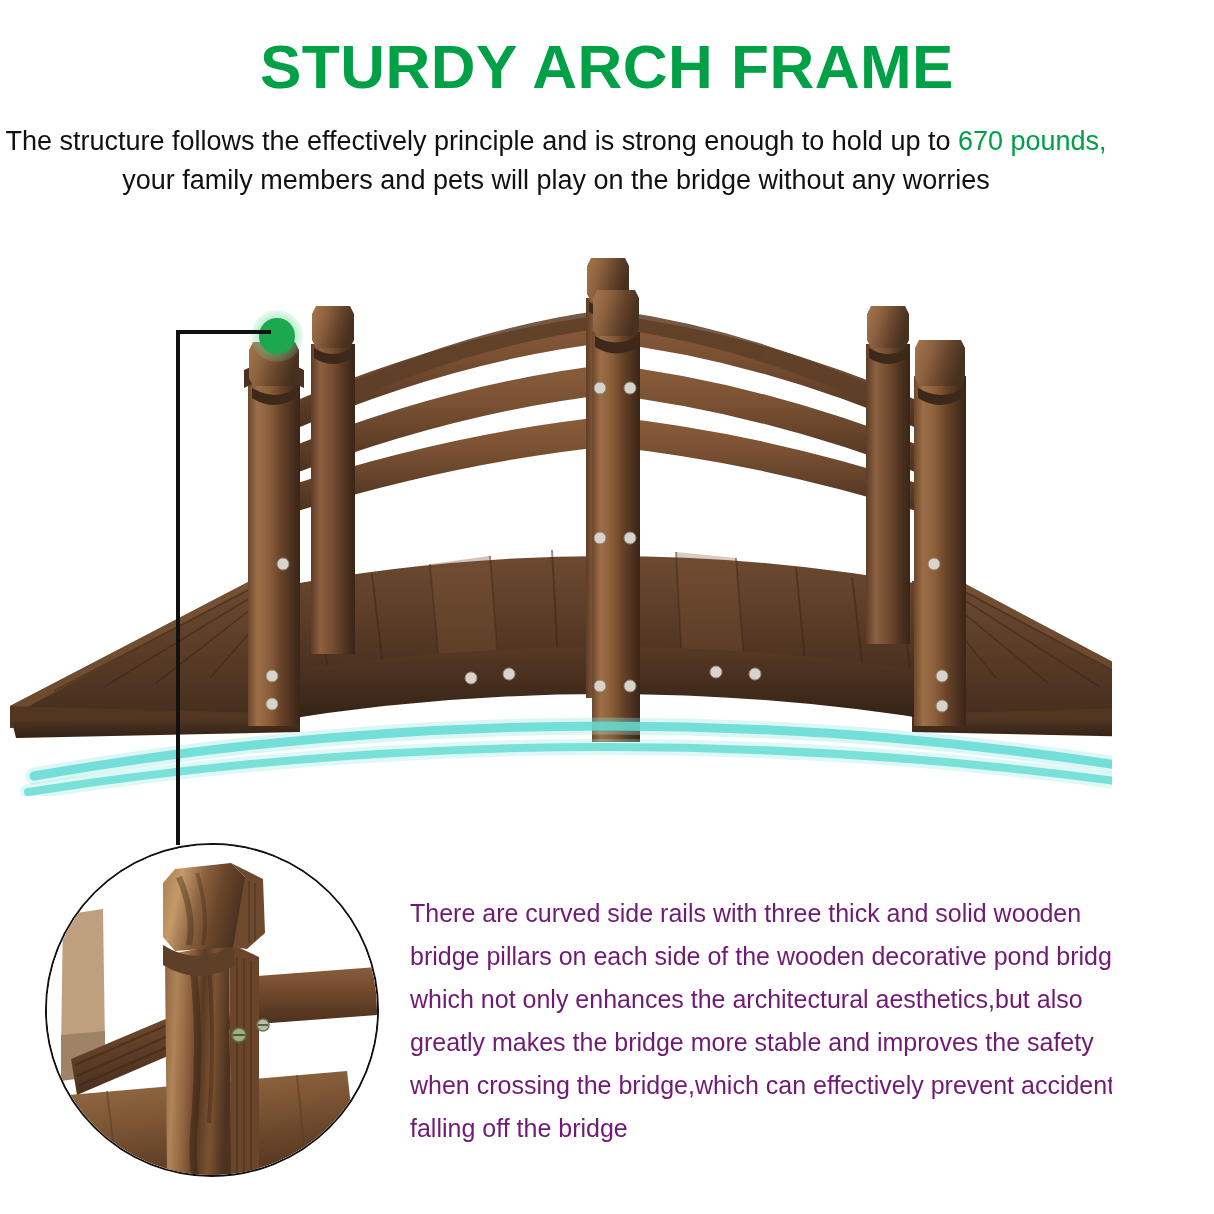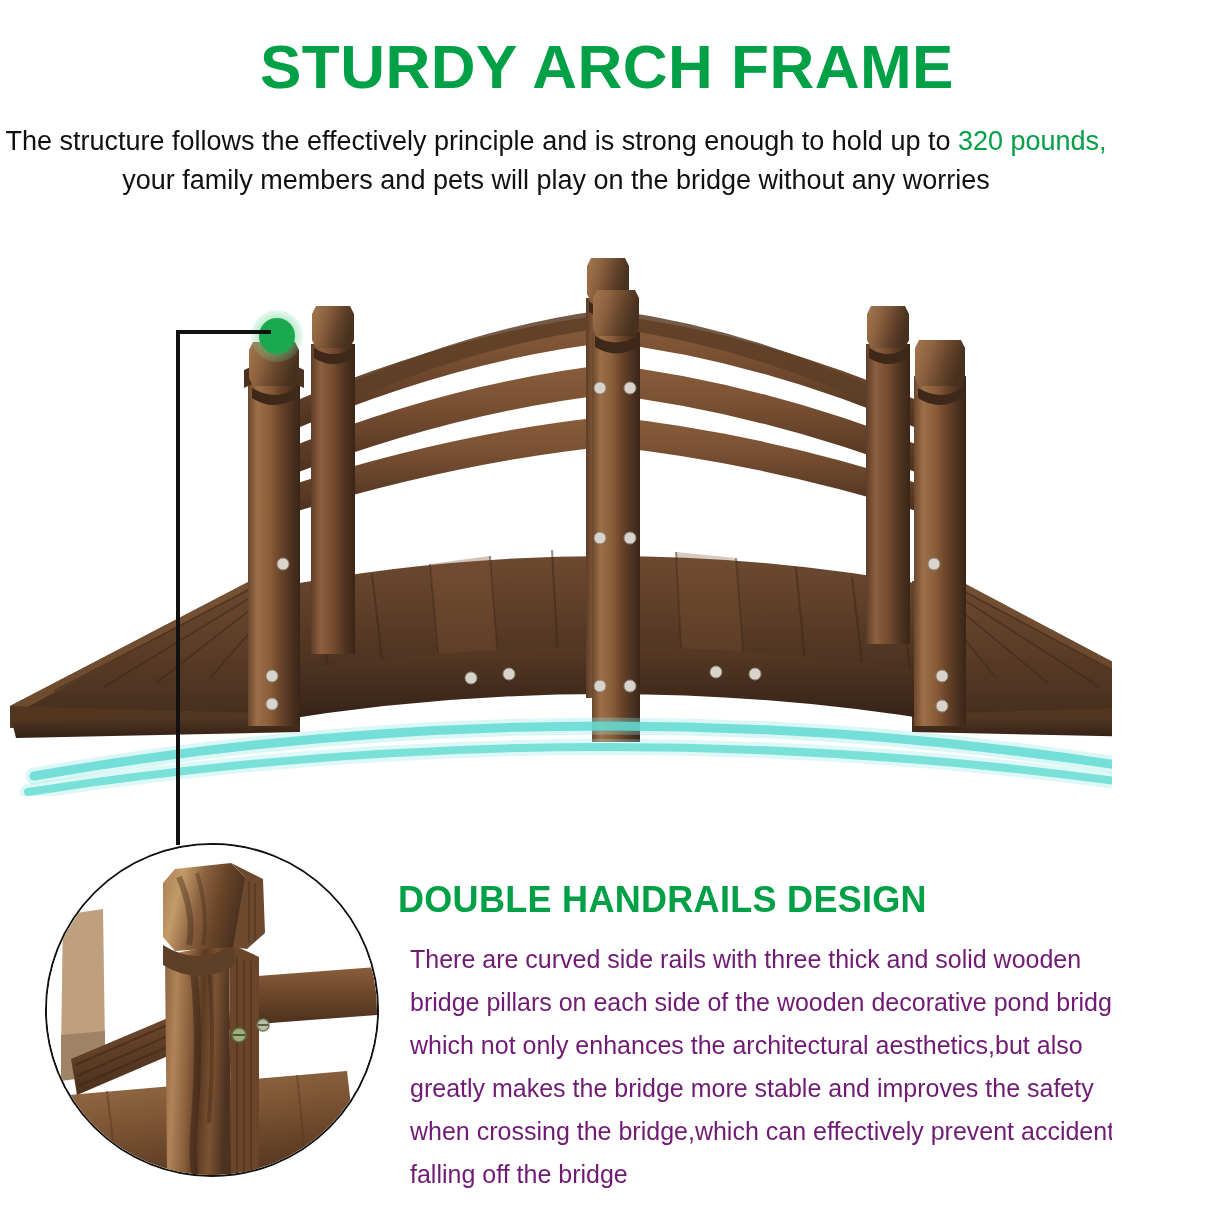--- a/index.html
+++ b/index.html
@@ -64,21 +64,21 @@
   }
 </style>
 </head>
 <body>
 
 <div class="page">
 
   <div class="headline">STURDY ARCH FRAME</div>
 
   <div class="subline">
-    <span>The structure follows the effectively principle and is strong enough to hold up to </span><span class="hl">320 pounds,</span><span> your family members and pets will play on the bridge without any worries</span>
+    <span>The structure follows the effectively principle and is strong enough to hold up to </span><span class="hl">670 pounds,</span><span> your family members and pets will play on the bridge without any worries</span>
   </div>
 
   <div class="stage">
     <svg width="1214" height="560" viewBox="0 0 1214 560">
       <defs>
         <linearGradient id="gWoodV" x1="0" y1="0" x2="1" y2="0">
           <stop offset="0" stop-color="#6b472c"></stop>
           <stop offset="0.18" stop-color="#9d6f47"></stop>
           <stop offset="0.42" stop-color="#8a5d3a"></stop>
           <stop offset="0.62" stop-color="#6a4429"></stop>
@@ -363,17 +363,16 @@
       <g>
         <circle cx="192" cy="190" r="7" fill="#9fae7c" stroke="#5e6c42" stroke-width="1.5"></circle>
         <line x1="186" y1="190" x2="198" y2="190" stroke="#4e5a36" stroke-width="2"></line>
         <circle cx="216" cy="180" r="6" fill="#b9bfa6" stroke="#6d7458" stroke-width="1.5"></circle>
         <line x1="211" y1="180" x2="221" y2="180" stroke="#5c6248" stroke-width="2"></line>
       </g>
     </svg>
   </div>
 
   <div class="sect2">
-    <h2>DOUBLE HANDRAILS DESIGN</h2>
     <p>There are curved side rails with three thick and solid wooden bridge pillars on each side of the wooden decorative pond bridge which not only enhances the architectural aesthetics,but also greatly makes the bridge more stable and improves the safety when crossing the bridge,which can effectively prevent accidental falling off the bridge</p>
   </div>
 
 </div>
 
 </body></html>

